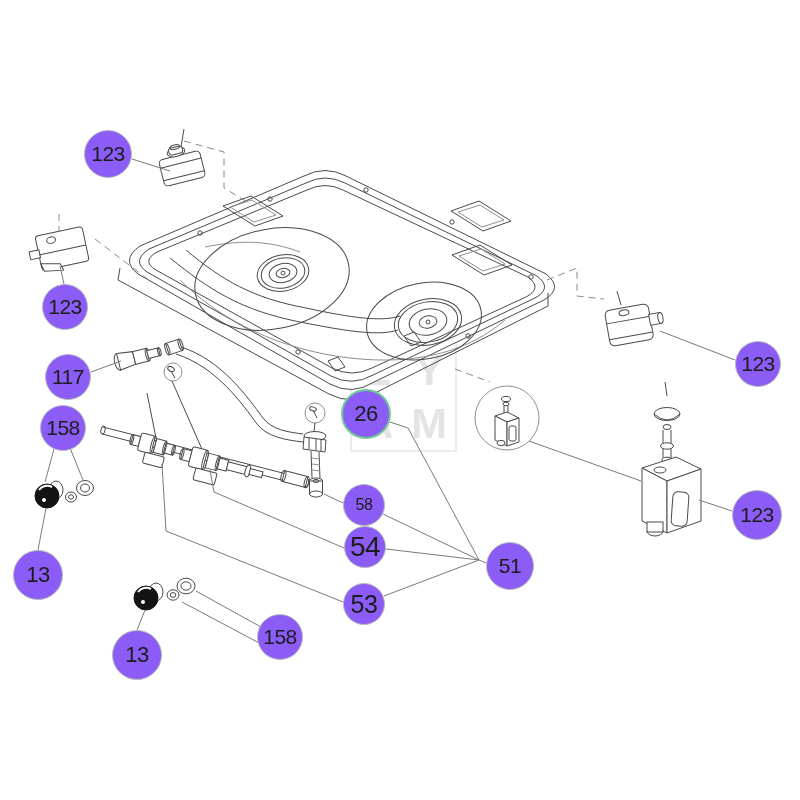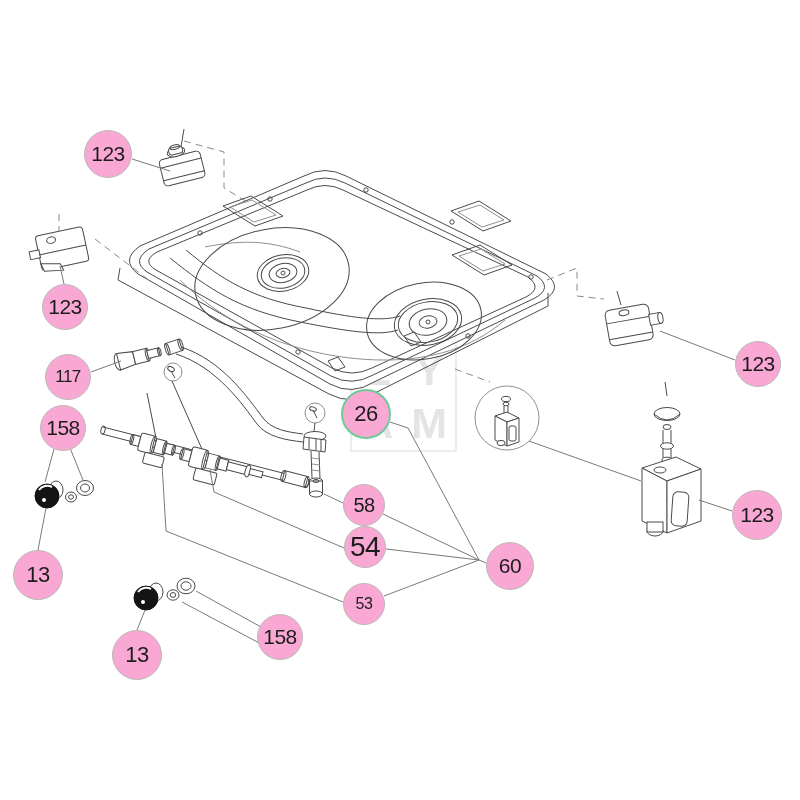--- a/index.html
+++ b/index.html
@@ -14,21 +14,21 @@
   
   #art{position:absolute;left:0;top:0;z-index:1;}
   .ln{stroke:#4a4a4a;fill:none;stroke-width:1;}
   .lnw{stroke:#4a4a4a;fill:#ffffff;stroke-width:1;}
   .lt{stroke:#909090;fill:none;stroke-width:1;}
   .ld{stroke:#7a7a7a;fill:none;stroke-width:1;}
   .dsh{stroke:#8a8a8a;fill:none;stroke-width:1;stroke-dasharray:7 5;}
   .blk{fill:#141414;stroke:#141414;}
   
   .callout{position:absolute;z-index:2;border-radius:50%;
-           border:1.6px solid #b9b9b9;background:#f9a8d4;box-sizing:border-box;
+           border:1.6px solid #b9b9b9;background:#8b5cf6;box-sizing:border-box;
            display:flex;align-items:center;justify-content:center;
            color:#1c1c1c;letter-spacing:-0.5px;}
   .callout.green{border:2.4px solid #6fca96;}
 </style>
 </head>
 <body>
 
 <div id="stage">
 
   <div id="wm">
@@ -306,36 +306,36 @@
       <line class="ld" x1="732" y1="511" x2="699" y2="500"></line>
 
       <line class="ld" x1="529" y1="441" x2="641" y2="481"></line>
     </g>
   </svg>
 
   <div class="callout" style="left:84px;top:130px;width:48px;height:48px;font-size:21px;">123</div>
 
   <div class="callout" style="left:42px;top:284px;width:46px;height:46px;font-size:21px;">123</div>
 
-  <div class="callout" style="left:45px;top:354px;width:46px;height:46px;font-size:17px;">117</div>
+  <div class="callout" style="left:45px;top:354px;width:46px;height:46px;font-size:21px;">117</div>
 
   <div class="callout" style="left:40px;top:405px;width:46px;height:46px;font-size:21px;">158</div>
 
   <div class="callout" style="left:13px;top:550px;width:50px;height:50px;font-size:22px;">13</div>
 
   <div class="callout" style="left:112px;top:630px;width:50px;height:50px;font-size:22px;">13</div>
 
   <div class="callout" style="left:257px;top:614px;width:46px;height:46px;font-size:21px;">158</div>
 
   <div class="callout green" style="left:341px;top:389px;width:50px;height:50px;font-size:22px;">26</div>
 
-  <div class="callout" style="left:343px;top:484px;width:42px;height:42px;font-size:20px;">58</div>
+  <div class="callout" style="left:343px;top:484px;width:42px;height:42px;font-size:16px;">58</div>
 
   <div class="callout" style="left:344px;top:526px;width:42px;height:42px;font-size:28px;">54</div>
 
-  <div class="callout" style="left:343px;top:583px;width:42px;height:42px;font-size:16px;">53</div>
-
-  <div class="callout" style="left:486px;top:542px;width:48px;height:48px;font-size:21px;">60</div>
+  <div class="callout" style="left:343px;top:583px;width:42px;height:42px;font-size:25px;">53</div>
+
+  <div class="callout" style="left:486px;top:542px;width:48px;height:48px;font-size:21px;">51</div>
 
   <div class="callout" style="left:735px;top:341px;width:46px;height:46px;font-size:21px;">123</div>
 
   <div class="callout" style="left:732px;top:490px;width:50px;height:50px;font-size:21px;">123</div>
 </div>
 
 </body></html>

